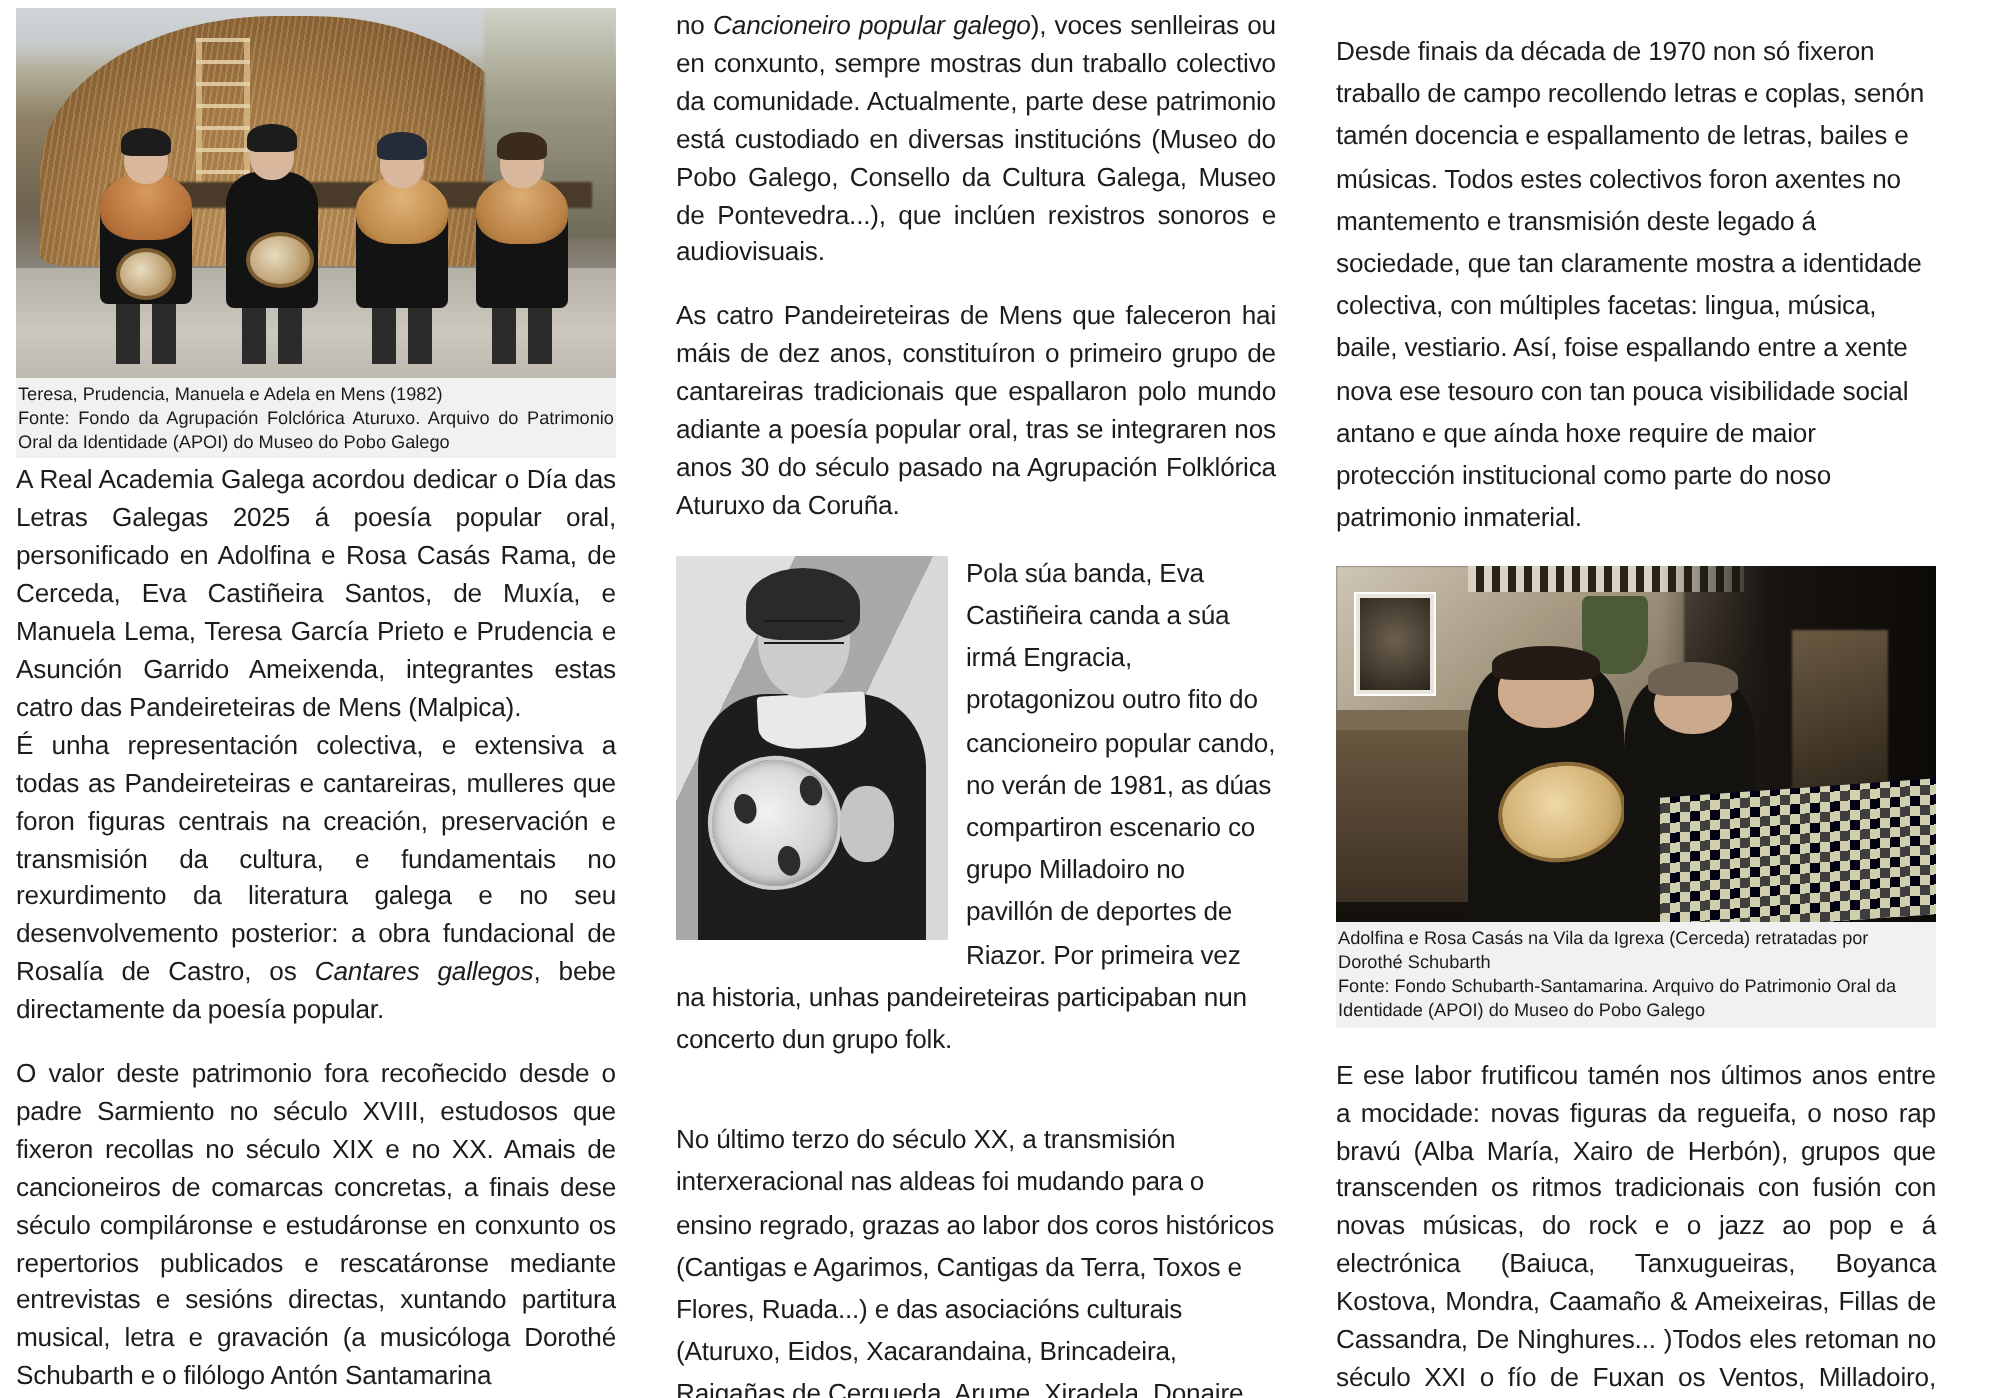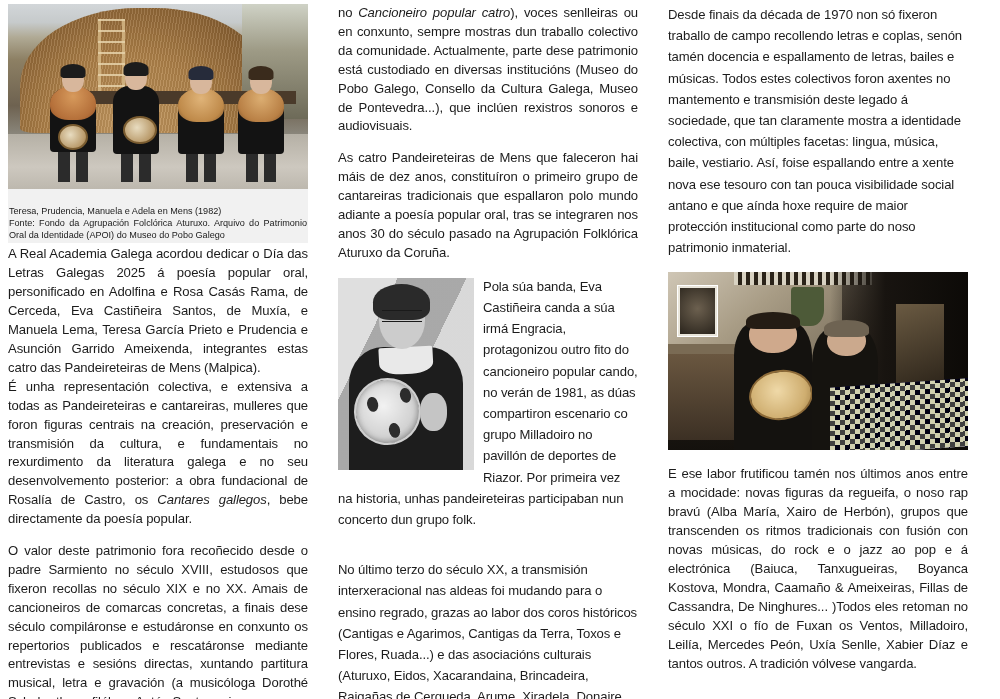--- a/index.html
+++ b/index.html
@@ -31,37 +31,38 @@
   p.body-text {
     margin: 0 0 13px 0;
     font-size: 13.1px;
     line-height: 1.445;
     text-align: justify;
     color: #1c1c1c;
     letter-spacing: -0.1px;
   }
   p.body-text.ragged {
     text-align: left;
+    margin-top: 11px;
   }
   .figure {
     margin: 0 0 2px 0;
   }
   .photo {
     display: block;
     width: 100%;
     background: #6b5b4b;
     position: relative;
     overflow: hidden;
   }
   .caption {
     background: #f1f1f1;
     font-size: 9.1px;
     line-height: 1.30;
     color: #1a1a1a;
-    padding: 17px 1px 2px 1px;
+    padding: 3px 1px 2px 1px;
   }
   .caption .line1 {
     display: block;
   }
   .caption .src {
     display: block;
     text-align: justify;
   }
   .caption.just .line1 { text-align: justify; }
 
@@ -486,21 +487,21 @@
     <p class="body-text" style="margin-top:-13px;">
       <span>É unha representación colectiva, e extensiva a todas as Pandeireteiras e cantareiras,  mulleres que foron figuras centrais na creación, preservación e transmisión da cultura, e fundamentais no rexurdimento da literatura galega e no seu desenvolvemento posterior: a obra fundacional de Rosalía de Castro, os </span><i>Cantares gallegos</i><span>, bebe directamente da poesía popular.</span>
     </p>
 
     <p class="body-text">O valor deste patrimonio fora recoñecido desde o padre Sarmiento no século XVIII, estudosos que fixeron recollas no século XIX e no XX. Amais de cancioneiros de comarcas concretas, a finais dese século compiláronse e estudáronse en conxunto os repertorios publicados e rescatáronse mediante entrevistas e sesións directas, xuntando partitura musical, letra e gravación (a musicóloga Dorothé Schubarth e o filólogo Antón Santamarina</p>
   </div>
 
   <div class="column">
 
     <p class="body-text">
-      <span>no </span><i>Cancioneiro popular catro</i><span>), voces senlleiras ou en conxunto, sempre mostras dun traballo colectivo da comunidade. Actualmente, parte dese patrimonio está custodiado en diversas institucións (Museo do Pobo Galego, Consello da Cultura Galega, Museo de Pontevedra...), que inclúen rexistros sonoros e audiovisuais.</span>
+      <span>no </span><i>Cancioneiro popular galego</i><span>), voces senlleiras ou en conxunto, sempre mostras dun traballo colectivo da comunidade. Actualmente, parte dese patrimonio está custodiado en diversas institucións (Museo do Pobo Galego, Consello da Cultura Galega, Museo de Pontevedra...), que inclúen rexistros sonoros e audiovisuais.</span>
     </p>
 
     <p class="body-text">As catro Pandeireteiras de Mens que faleceron hai máis de dez anos, constituíron o primeiro grupo de cantareiras tradicionais que espallaron polo mundo adiante a poesía popular oral, tras se integraren nos anos 30 do século pasado na Agrupación Folklórica Aturuxo da Coruña.</p>
 
     <figure class="figure figure-eva" style="margin-top:2px;">
       <div class="photo photo-eva">
         <div class="wall"></div>
         <div class="figure-body"></div>
         <div class="collar"></div>
         <div class="head"></div>
@@ -535,18 +536,22 @@
         <div class="bag"></div>
         <div class="w1"></div>
         <div class="w1head"></div>
         <div class="w1hair"></div>
         <div class="w1drum"></div>
         <div class="w2"></div>
         <div class="w2head"></div>
         <div class="w2cap"></div>
         <div class="table"></div>
       </div>
+      <figcaption class="caption">
+        <span class="line1">Adolfina e Rosa Casás na Vila da Igrexa (Cerceda) retratadas por Dorothé Schubarth</span>
+        <span class="src" style="text-align:left;">Fonte: Fondo Schubarth-Santamarina. Arquivo do Patrimonio Oral da Identidade (APOI) do Museo do Pobo Galego</span>
+      </figcaption>
     </figure>
 
     <p class="body-text" style="margin-top:15px;">E ese labor frutificou tamén nos últimos anos entre a mocidade: novas figuras da regueifa, o noso rap bravú (Alba María, Xairo de Herbón), grupos que transcenden os ritmos tradicionais con fusión con novas músicas, do rock e o jazz ao pop e á electrónica (Baiuca, Tanxugueiras, Boyanca Kostova, Mondra, Caamaño &amp; Ameixeiras, Fillas de Cassandra, De Ninghures... )Todos eles retoman no século XXI o fío de Fuxan os Ventos, Milladoiro, Leilía, Mercedes Peón, Uxía Senlle, Xabier Díaz e tantos outros. A tradición vólvese vangarda.</p>
   </div>
 
 </div>
 
 </body></html>

